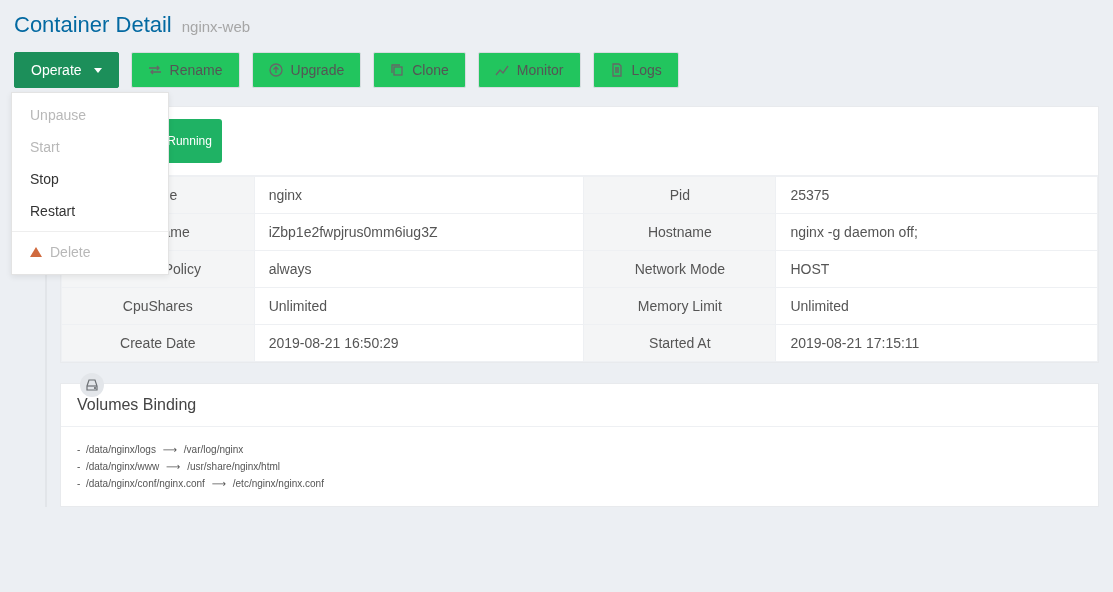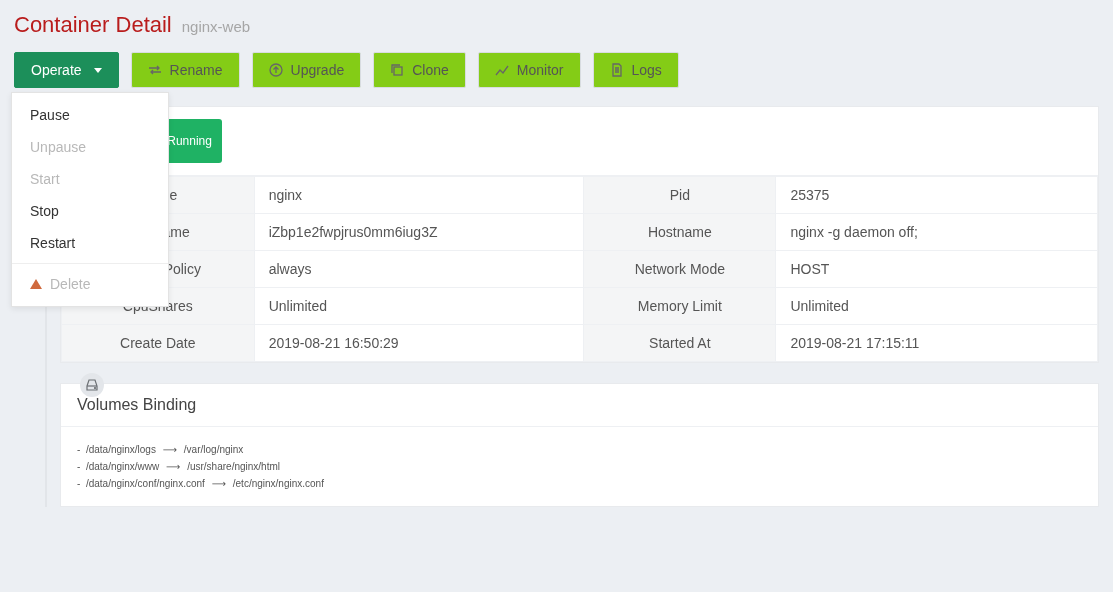--- a/index.html
+++ b/index.html
@@ -1,22 +1,22 @@
 <!DOCTYPE html>
 <html><head>
 <meta charset="utf-8">
 <style>
 * { box-sizing: border-box; margin: 0; padding: 0; }
 body { font-family: -apple-system, "Helvetica Neue", Arial, sans-serif; font-size: 14px; color: #333; background: #eceff3; width: 1113px; height: 592px; overflow: hidden; }
 .page { padding: 12px 14px; }
 .header { display: flex; align-items: baseline; gap: 10px; margin-bottom: 14px; }
-.header h1 { font-size: 22px; font-weight: 500; color: #b91c1c; }
+.header h1 { font-size: 22px; font-weight: 500; color: #0369a1; }
 .header .sub { font-size: 15px; color: #a6a6a6; }
 .toolbar { display: flex; gap: 12px; align-items: center; margin-bottom: 18px; position: relative; }
-.btn { display: inline-flex; align-items: center; gap: 8px; padding: 8px 16px; border: 1px solid #d8dce0; background: #84cc16; color: #555; font-size: 14px; cursor: pointer; border-radius: 2px; height: 36px; }
+.btn { display: inline-flex; align-items: center; gap: 8px; padding: 8px 16px; border: 1px solid #d8dce0; background: #22c55e; color: #555; font-size: 14px; cursor: pointer; border-radius: 2px; height: 36px; }
 .btn.primary { background: #1c8f5a; border-color: #1c8f5a; color: #fff; }
 .btn .ic { display: inline-flex; width: 14px; height: 14px; align-items: center; justify-content: center; }
 .caret { width: 0; height: 0; border-left: 4px solid transparent; border-right: 4px solid transparent; border-top: 5px solid #fff; margin-left: 4px; }
 .dropdown { position: absolute; top: 40px; left: -3px; width: 158px; background: #fff; border: 1px solid #e3e3e3; box-shadow: 0 2px 6px rgba(0,0,0,0.08); z-index: 50; padding: 6px 0; }
 .dropdown .item { padding: 8px 18px; font-size: 14px; color: #333; cursor: pointer; display: flex; align-items: center; gap: 8px; }
 .dropdown .item.disabled { color: #b8b8b8; cursor: default; }
 .dropdown .item.danger { color: #b8b8b8; }
 .dropdown .sep { height: 1px; background: #eee; margin: 4px 0; }
 .timeline { position: relative; padding-left: 46px; }
 .timeline::before { content: ""; position: absolute; left: 31px; top: 0; bottom: 0; width: 2px; background: #e2e5e9; }
@@ -89,23 +89,20 @@
       <span class="ic">
         <svg width="14" height="14" viewBox="0 0 14 14" stroke="#666" stroke-width="1.3" fill="none">
             <path d="M3 1h6l2 2v10H3z"></path>
             <path d="M5 5h4M5 7h4M5 9h4"></path>
           </svg>
       </span>
       <span>Logs</span>
     </button>
 
     <div class="dropdown">
-      <div class="item">
-          <span>Pause</span>
-        </div>
       <div class="item disabled">
           <span>Unpause</span>
         </div>
       <div class="item disabled">
           <span>Start</span>
         </div>
       <div class="item">
           <span>Stop</span>
         </div>
       <div class="item">

